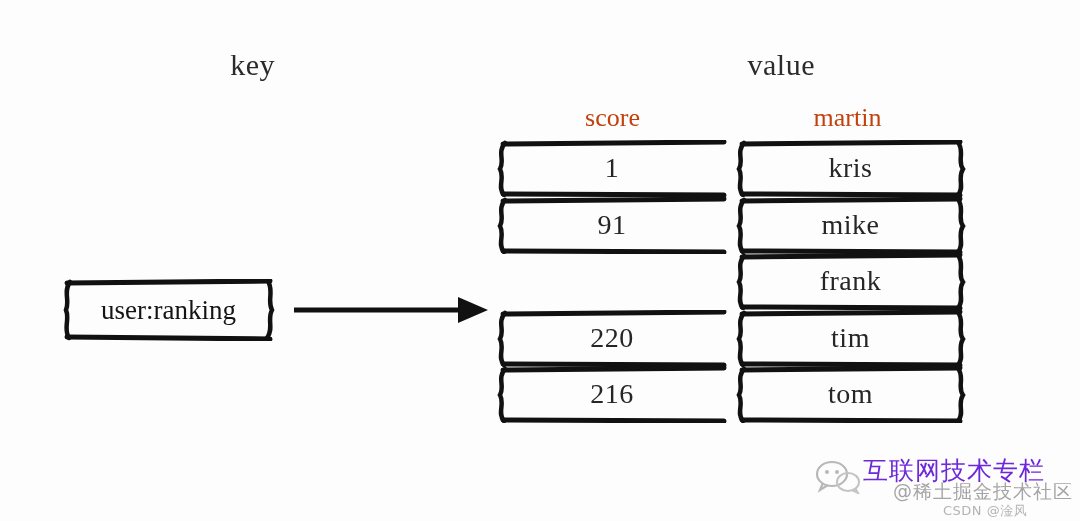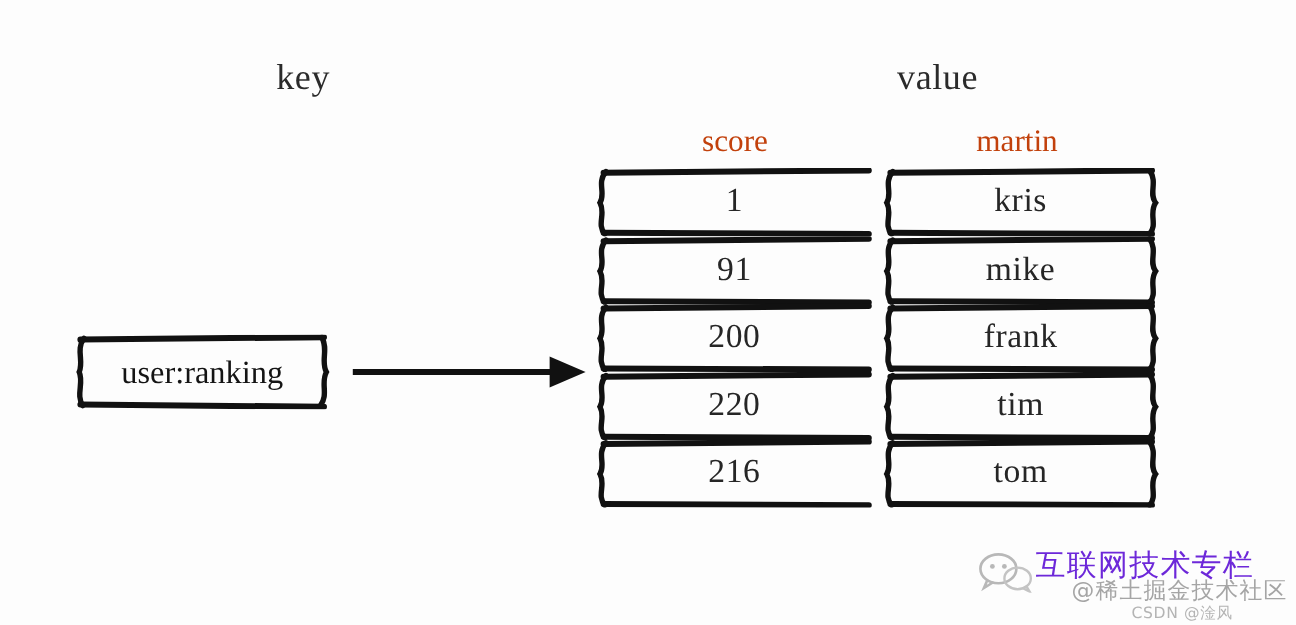--- a/index.html
+++ b/index.html
@@ -216,28 +216,20 @@
           <path d="M7,4 L225,2" stroke="#111" stroke-width="5" fill="none" stroke-linecap="round"></path>
           <path d="M7,54 L225,55" stroke="#111" stroke-width="5" fill="none" stroke-linecap="round"></path>
           <path d="M9,3 C1,12 9,21 4,29 C9,38 1,47 8,55" stroke="#111" stroke-width="4.5" fill="none" stroke-linecap="round"></path>
           <path d="M223,2 C230,12 222,21 228,29 C222,38 230,47 223,55" stroke="#111" stroke-width="4.5" fill="none" stroke-linecap="round"></path>
         </svg>
         <div class="celltext">mike</div>
       </div>
     </div>
 
     <div class="row">
-      <div class="cell score">
-        <svg class="cellsvg" viewBox="0 0 232 57" preserveAspectRatio="none">
-          <path d="M7,4 L228,2" stroke="#111" stroke-width="5" fill="none" stroke-linecap="round"></path>
-          <path d="M7,54 L228,55" stroke="#111" stroke-width="5" fill="none" stroke-linecap="round"></path>
-          <path d="M9,3 C1,12 9,21 4,29 C9,38 1,47 8,55" stroke="#111" stroke-width="4.5" fill="none" stroke-linecap="round"></path>
-        </svg>
-        <div class="celltext">200</div>
-      </div>
       <div class="cell member">
         <svg class="cellsvg" viewBox="0 0 231 57" preserveAspectRatio="none">
           <path d="M7,4 L225,2" stroke="#111" stroke-width="5" fill="none" stroke-linecap="round"></path>
           <path d="M7,54 L225,55" stroke="#111" stroke-width="5" fill="none" stroke-linecap="round"></path>
           <path d="M9,3 C1,12 9,21 4,29 C9,38 1,47 8,55" stroke="#111" stroke-width="4.5" fill="none" stroke-linecap="round"></path>
           <path d="M223,2 C230,12 222,21 228,29 C222,38 230,47 223,55" stroke="#111" stroke-width="4.5" fill="none" stroke-linecap="round"></path>
         </svg>
         <div class="celltext">frank</div>
       </div>
     </div>

